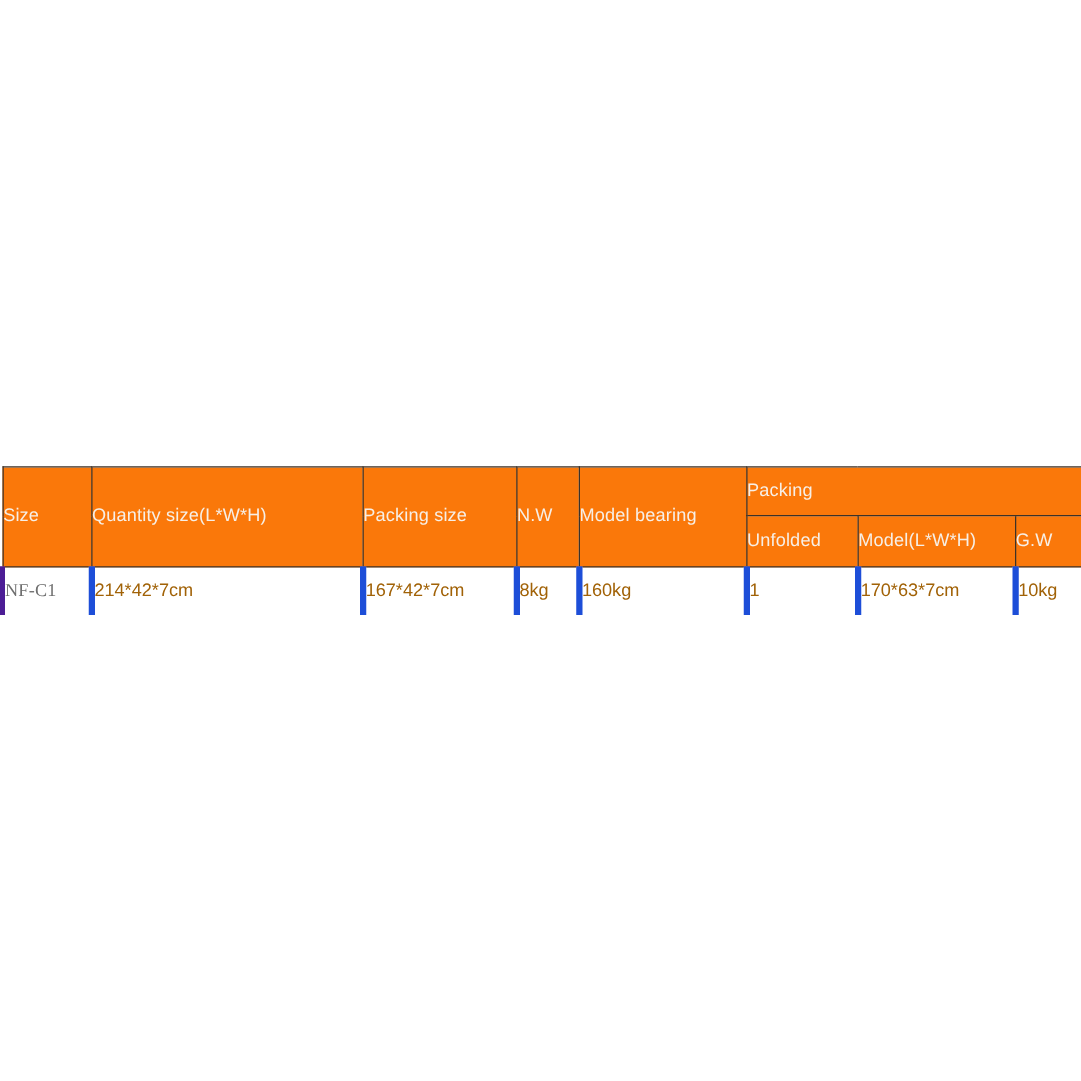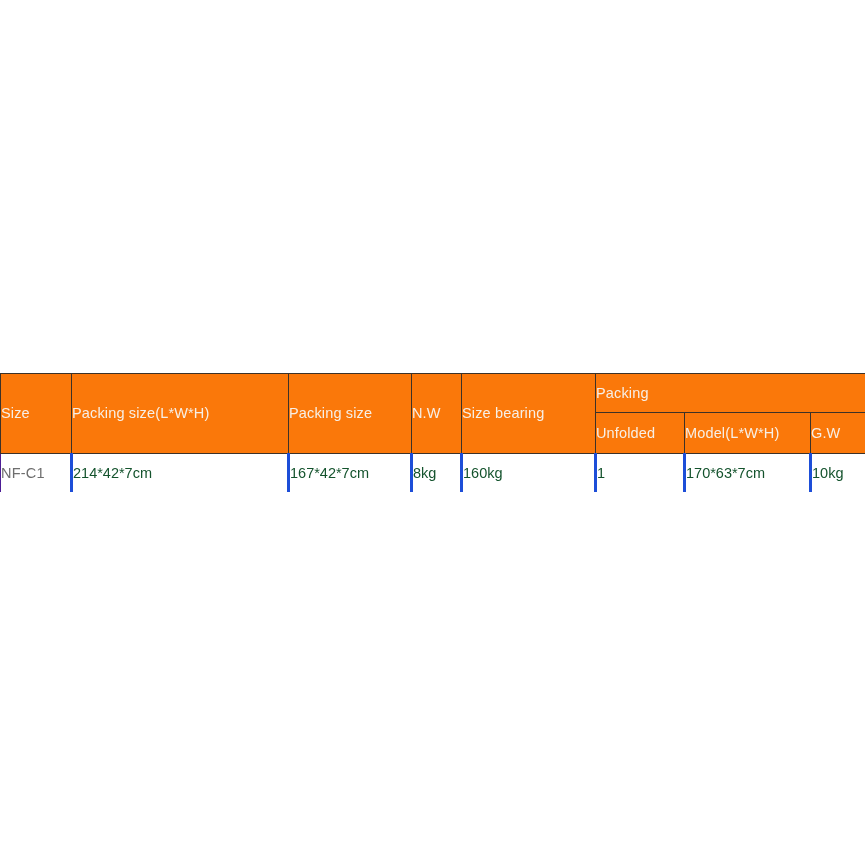--- a/index.html
+++ b/index.html
@@ -58,61 +58,62 @@
     height: 38px;
   }
 
   .hdr-sub {
     height: 40px;
   }
 
   
   .cell {
     background: #ffffff;
-    color: #14532d;
+    color: #a16207;
     font-size: 14.5px;
     height: 38px;
-    border-left: 3px solid #1d4ed8;
+    border-left: 5px solid #1d4ed8;
     border-right: 1px solid #8a8a8a;
     border-top: none;
     border-bottom: none;
   }
 
   .cell-model {
     color: #6e6e6e;
     font-weight: bold;
     letter-spacing: 0.2px;
   }
 
   .cell:first-child {
-    border-left: 1px solid #4c1d95;
+    border-left: 4px solid #4c1d95;
+    font-family: Liberation Serif, serif;
   }
 </style>
 </head>
 <body>
 
 <div id="spec-table-wrapper">
   <table class="spec-table">
     <colgroup>
       <col style="width:71px">
       <col style="width:217px">
       <col style="width:123px">
       <col style="width:50px">
       <col style="width:134px">
       <col style="width:89px">
       <col style="width:126px">
       <col style="width:55px">
     </colgroup>
     <thead>
       <tr>
         <th class="hdr hdr-tall" rowspan="2">Size</th>
-        <th class="hdr hdr-tall" rowspan="2">Packing size(L*W*H)</th>
+        <th class="hdr hdr-tall" rowspan="2">Quantity size(L*W*H)</th>
         <th class="hdr hdr-tall" rowspan="2">Packing size</th>
         <th class="hdr hdr-tall" rowspan="2">N.W</th>
-        <th class="hdr hdr-tall" rowspan="2">Size bearing</th>
+        <th class="hdr hdr-tall" rowspan="2">Model bearing</th>
         <th class="hdr hdr-group" colspan="3">Packing</th>
       </tr>
       <tr>
         <th class="hdr hdr-sub">Unfolded</th>
         <th class="hdr hdr-sub">Model(L*W*H)</th>
         <th class="hdr hdr-sub">G.W</th>
       </tr>
     </thead>
     <tbody>
       <tr>

